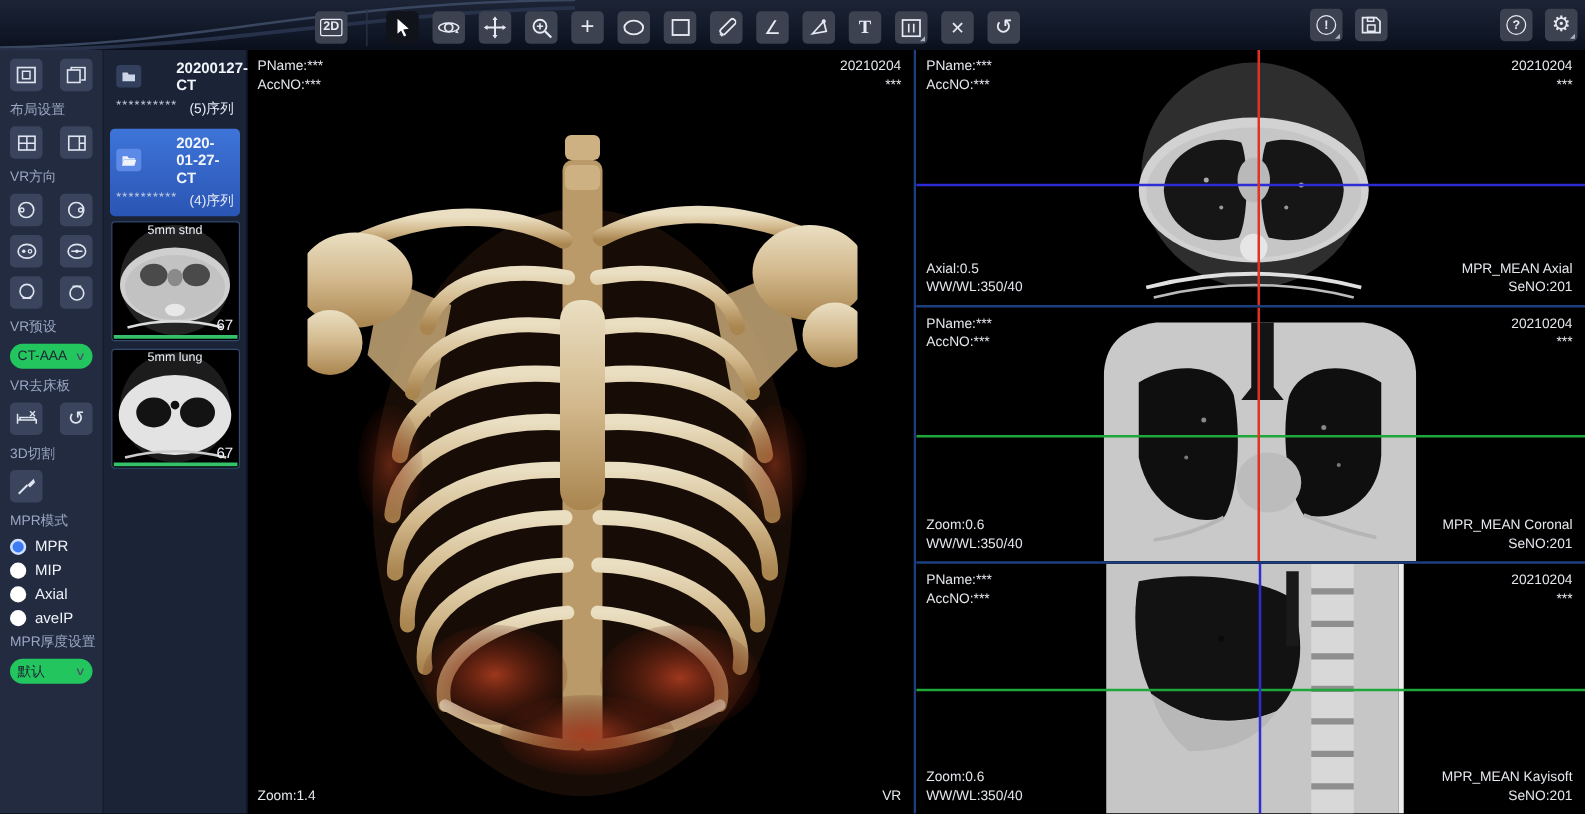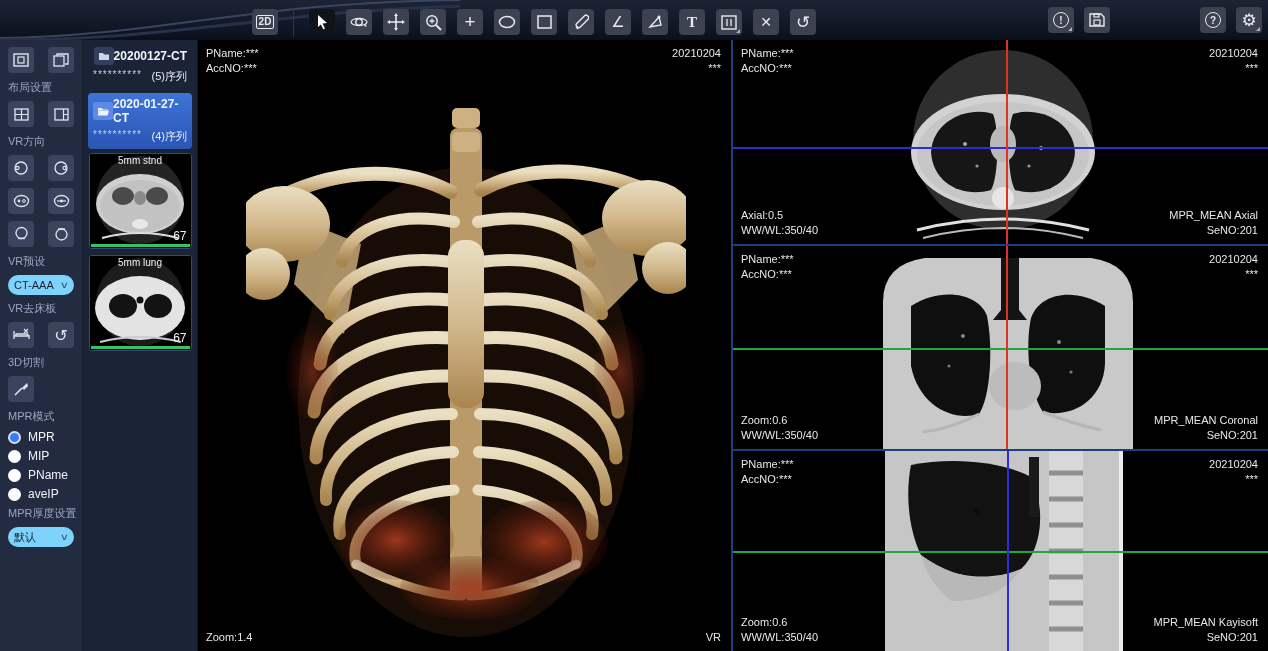--- a/index.html
+++ b/index.html
@@ -30,35 +30,35 @@
     display:flex; align-items:center; justify-content:center; font-size:10px; font-weight:bold; }
   .gear-glyph { font-size:17px; }
 
   
   .sidebar { position:absolute; top:40px; left:0; width:83px; bottom:0;
     background:#222b40; border-right:1px solid #161d2d; padding:7px 8px; z-index:4; }
   .sb-row { display:flex; justify-content:space-between; margin-bottom:7px; }
   .sbtn { width:26px; height:26px; border-radius:4px; background:#3a445c; color:#dfe5f0;
     display:flex; align-items:center; justify-content:center; font-size:14px; cursor:pointer; }
   .sb-label { color:#9aa6c2; font-size:11px; margin:3px 0 6px 0; white-space:nowrap; }
-  .sb-select { width:66px; height:20px; background:#7dd3fc; color:#1d2332; border-radius:10px;
+  .sb-select { width:66px; height:20px; background:#22c55e; color:#1d2332; border-radius:10px;
     font-size:11px; display:flex; align-items:center; justify-content:space-between;
     padding:0 6px; cursor:pointer; margin-bottom:6px; }
   .sb-select .chev { font-size:9px; color:#4a5166; transform:scaleX(1.4); }
   .radio-row { display:flex; align-items:center; gap:7px; margin-bottom:5px; cursor:pointer; }
   .radio { width:13px; height:13px; border-radius:50%; background:#fff; flex:0 0 auto; }
   .radio.checked { background:#3d7bf5; border:2px solid #cfe0ff; box-shadow:inset 0 0 0 2px #3d7bf5; }
   .radio-label { color:#f0f3f8; font-size:12px; }
 
   
   .series { position:absolute; top:40px; left:83px; width:115px; bottom:0;
     background:#1b2437; border-right:1px solid #0c111c; padding:3px 5px; z-index:4; }
   .study { border-radius:4px; padding:4px 5px 5px 5px; margin-bottom:4px; cursor:pointer; }
   .study.selected { background:linear-gradient(180deg,#3e74d8 0%,#2a55b4 100%); }
-  .study-top { display:flex; align-items:center; justify-content:flex-end; }
+  .study-top { display:flex; align-items:center; justify-content:flex-start;gap:28px; }
   .folder-btn { width:20px; height:18px; border-radius:3px; background:#32405e;
     display:flex; align-items:center; justify-content:center; flex:0 0 auto; }
   .study.selected .folder-btn { background:#5d8ae6; }
   .study-title { color:#f2f5fb; font-size:12px; font-weight:bold; }
   .study-sub { display:flex; justify-content:space-between; margin-top:4px; }
   .study-masked { color:#c6cfdf; font-size:10px; letter-spacing:1px; }
   .study-count { color:#e6ebf5; font-size:11px; }
   .thumb { position:relative; width:103px; height:96px; margin:0 auto 6px auto;
     background:#000; border:1px solid #35486e; border-radius:3px; cursor:pointer; overflow:hidden; }
   .thumb.selected { border-color:#7d9ffb; }
@@ -299,21 +299,21 @@
     <div class="radio-row">
       <span class="radio checked"></span>
       <span class="radio-label">MPR</span>
     </div>
     <div class="radio-row">
       <span class="radio"></span>
       <span class="radio-label">MIP</span>
     </div>
     <div class="radio-row">
       <span class="radio"></span>
-      <span class="radio-label">PName</span>
+      <span class="radio-label">Axial</span>
     </div>
     <div class="radio-row">
       <span class="radio"></span>
       <span class="radio-label">aveIP</span>
     </div>
     <div class="sb-label">MPR厚度设置</div>
     <div class="sb-select">
       <span>默认</span>
       <span class="chev">∨</span>
     </div>

